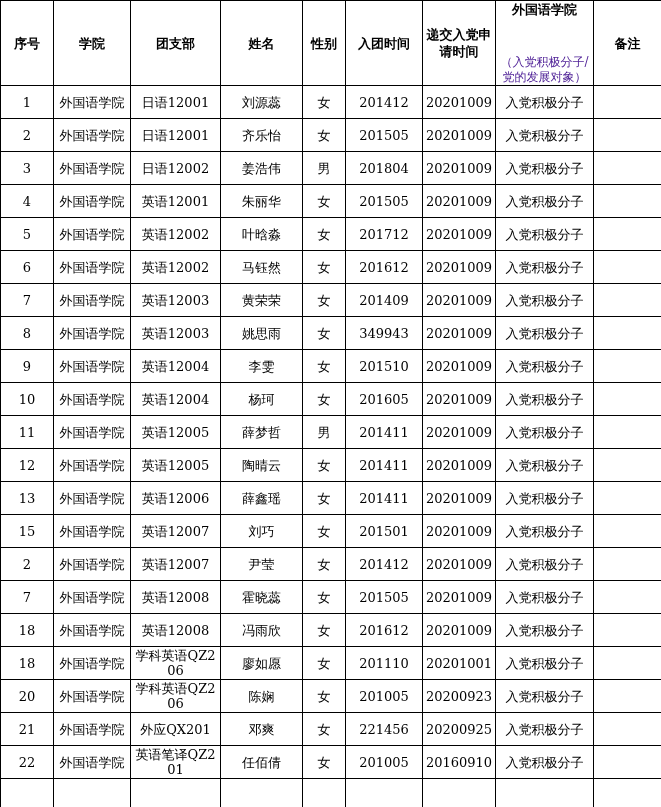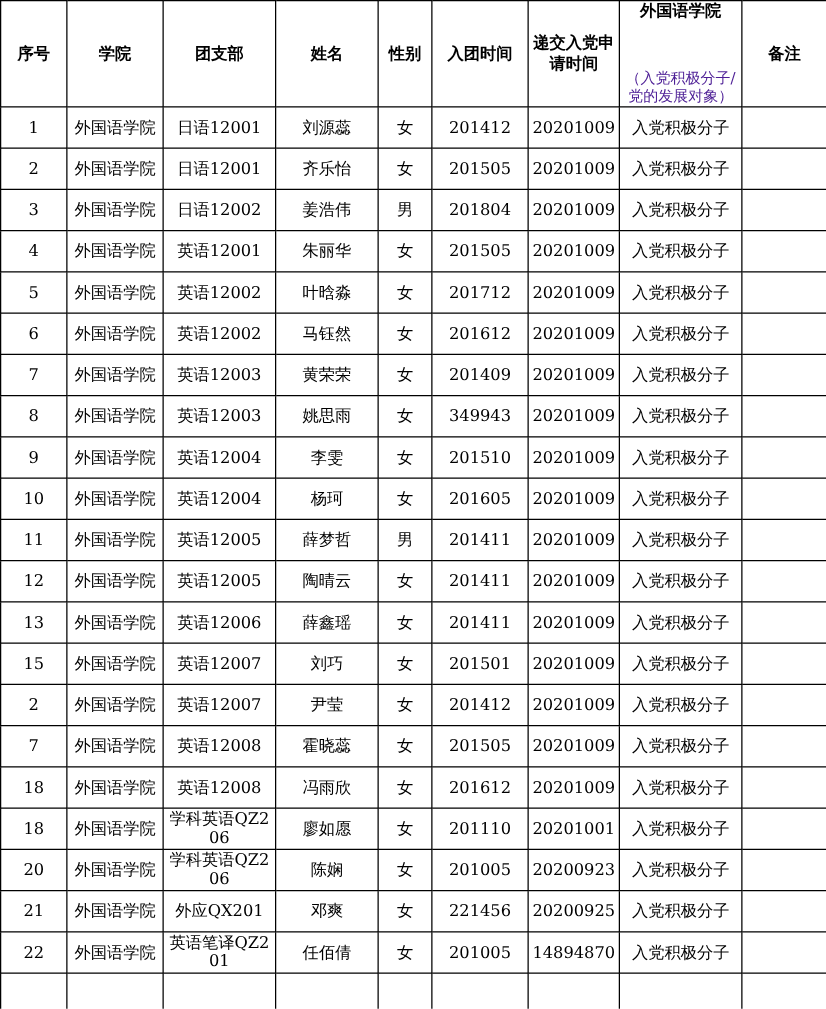--- a/index.html
+++ b/index.html
@@ -305,21 +305,21 @@
           <td>入党积极分子</td>
           <td></td>
         </tr>
         <tr>
           <td>22</td>
           <td class="branch">外国语学院</td>
           <td class="branch">英语笔译QZ201</td>
           <td>任佰倩</td>
           <td>女</td>
           <td>201005</td>
-          <td>14894870</td>
+          <td>20160910</td>
           <td>入党积极分子</td>
           <td></td>
         </tr>
         <tr>
           <td></td>
           <td></td>
           <td></td>
           <td></td>
           <td></td>
           <td></td>

